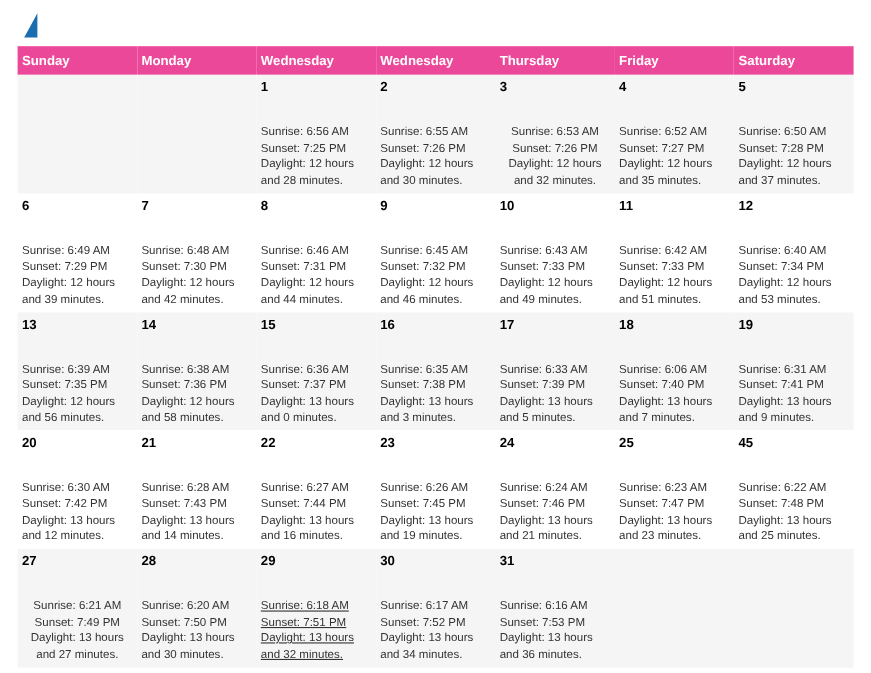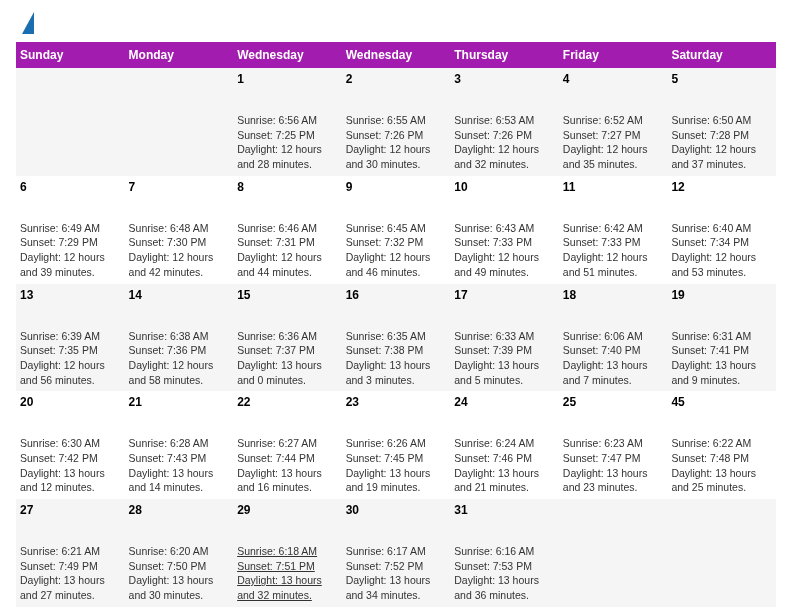--- a/index.html
+++ b/index.html
@@ -50,21 +50,21 @@
     .location-title {
       font-size: 16px;
       color: #444;
     }
     table {
       width: 100%;
       border-collapse: collapse;
       font-size: 11px;
     }
     thead tr {
-      background-color: #a21caf;
+      background-color: #ec4899;
       color: #fff;
     }
     thead th {
       padding: 6px 4px;
       text-align: left;
       font-size: 12px;
       font-weight: bold;
     }
     tbody tr {
       vertical-align: top;
@@ -137,21 +137,21 @@
         </td>
         <td>
           <span class="day-num">2</span>
           <div class="day-info" style="white-space: pre-line;">Sunrise: 6:55 AM
 Sunset: 7:26 PM
 Daylight: 12 hours
 and 30 minutes.</div>
         </td>
         <td>
           <span class="day-num">3</span>
-          <div class="day-info" style="white-space: pre-line;">Sunrise: 6:53 AM
+          <div class="day-info" style="white-space: pre-line; text-align: center;">Sunrise: 6:53 AM
 Sunset: 7:26 PM
 Daylight: 12 hours
 and 32 minutes.</div>
         </td>
         <td>
           <span class="day-num">4</span>
           <div class="day-info" style="white-space: pre-line;">Sunrise: 6:52 AM
 Sunset: 7:27 PM
 Daylight: 12 hours
 and 35 minutes.</div>
@@ -313,21 +313,21 @@
           <span class="day-num">45</span>
           <div class="day-info" style="white-space: pre-line;">Sunrise: 6:22 AM
 Sunset: 7:48 PM
 Daylight: 13 hours
 and 25 minutes.</div>
         </td>
       </tr>
       <tr>
         <td>
           <span class="day-num">27</span>
-          <div class="day-info" style="white-space: pre-line;">Sunrise: 6:21 AM
+          <div class="day-info" style="white-space: pre-line; text-align: center;">Sunrise: 6:21 AM
 Sunset: 7:49 PM
 Daylight: 13 hours
 and 27 minutes.</div>
         </td>
         <td>
           <span class="day-num">28</span>
           <div class="day-info" style="white-space: pre-line;">Sunrise: 6:20 AM
 Sunset: 7:50 PM
 Daylight: 13 hours
 and 30 minutes.</div>

